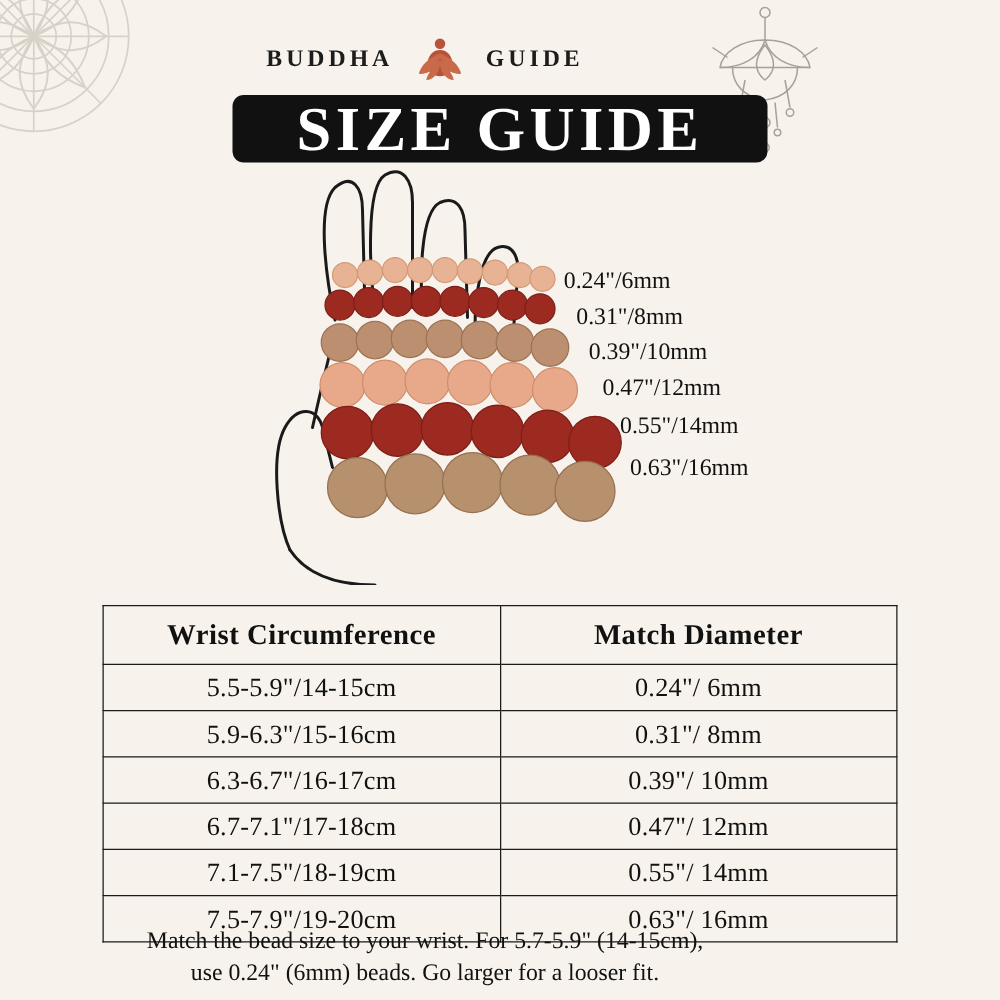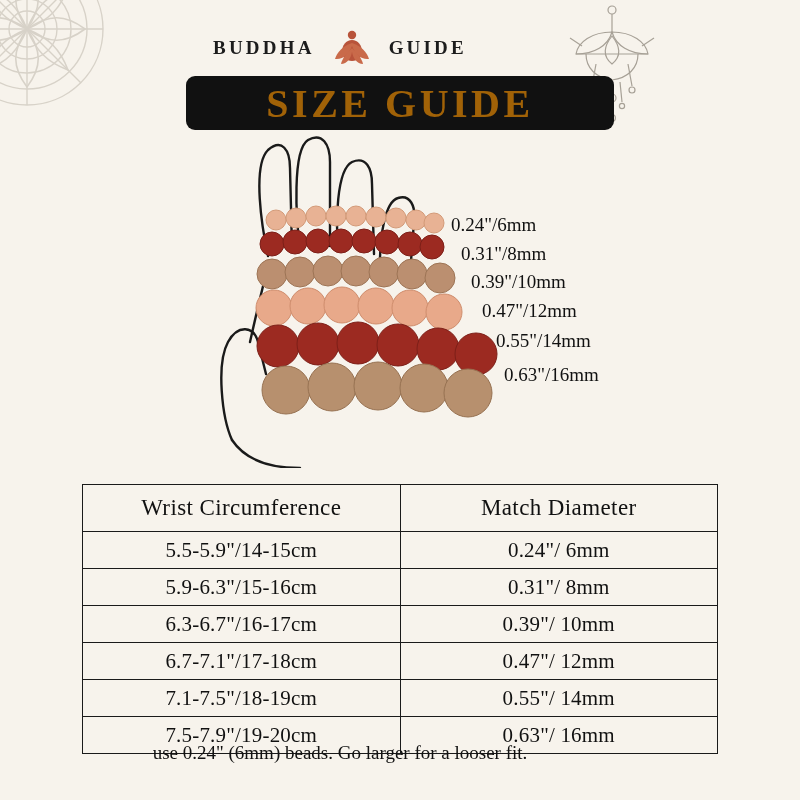--- a/index.html
+++ b/index.html
@@ -71,22 +71,22 @@
     top: 76px;
     width: 428px;
     height: 54px;
     background: #111111;
     border-radius: 9px;
     display: flex;
     align-items: center;
     justify-content: center;
   }
   .title-text {
-    color: #a16207;
-    font-size: 40px;
+    color: #ffffff;
+    font-size: 50px;
     font-weight: 700;
     letter-spacing: 3.5px;
     font-family: "Liberation Serif", serif;
   }
 
   
   .illustration {
     position: absolute;
     left: 0;
     top: 128px;
@@ -115,21 +115,21 @@
   }
   table.size-table th,
   table.size-table td {
     border: 1px solid #1a1a1a;
     text-align: center;
     font-family: "Liberation Serif", serif;
     color: #111;
   }
   table.size-table th {
     font-size: 23px;
-    font-weight: 400;
+    font-weight: 700;
     height: 44px;
     letter-spacing: 0.4px;
   }
   table.size-table td {
     font-size: 21px;
     height: 34px;
     letter-spacing: 0.2px;
   }
 
   
@@ -351,16 +351,17 @@
         </tr>
         <tr>
           <td>7.5-7.9"/19-20cm</td>
           <td>0.63"/ 16mm</td>
         </tr>
       </tbody>
     </table>
   </div>
 
   <div class="footnote">
+    <div>Match the bead size to your wrist. For 5.7-5.9" (14-15cm),</div>
     <div>use 0.24" (6mm) beads. Go larger for a looser fit.</div>
   </div>
 
 </div>
 
 </body></html>

